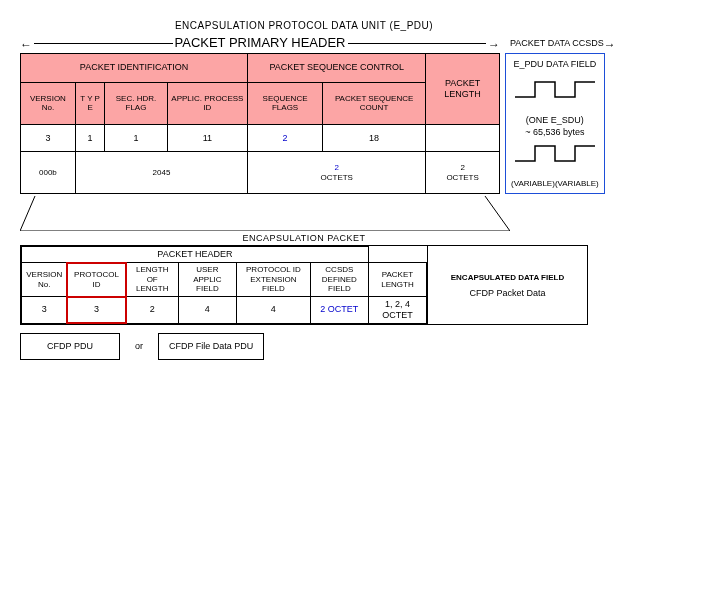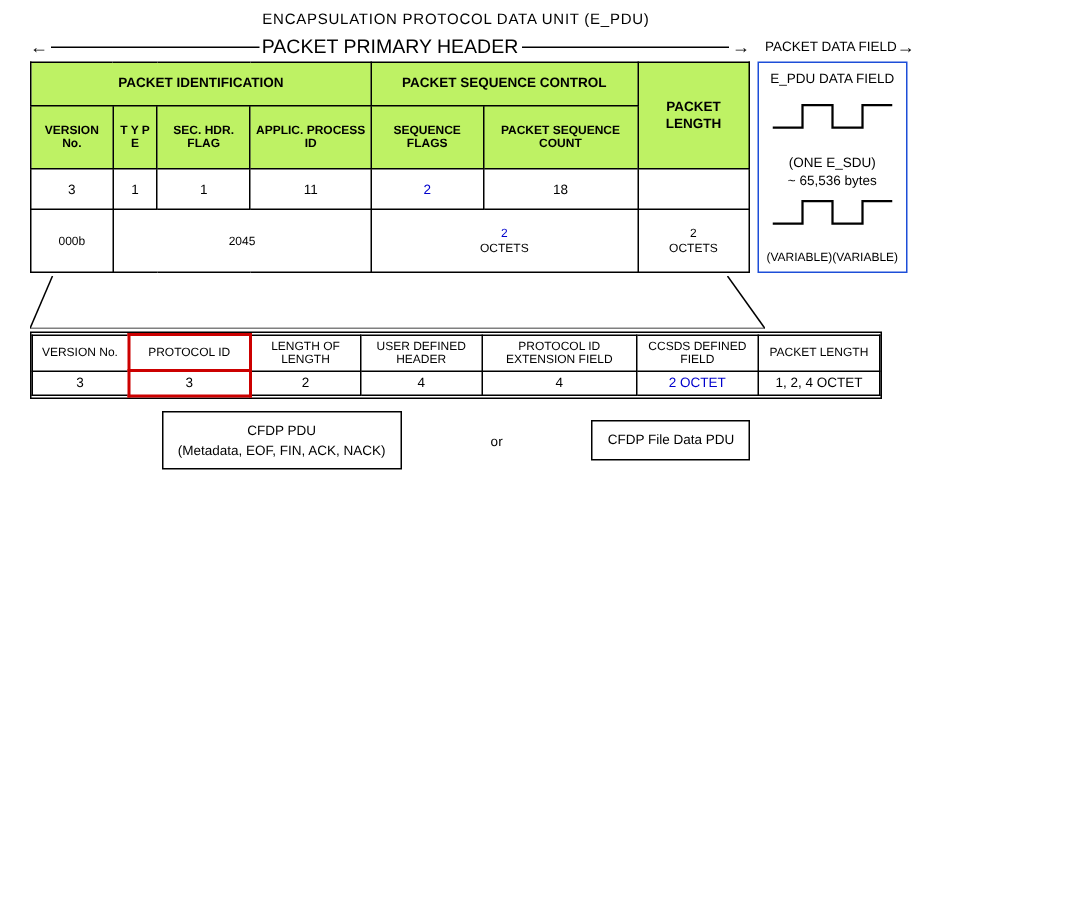--- a/index.html
+++ b/index.html
@@ -6,21 +6,21 @@
     body {
       background: #fff;
       font-family: Arial, sans-serif;
       font-size: 10px;
       width: 710px;
       min-height: 604px;
       overflow: hidden;
     }
     .container {
       width: 608px;
-      padding: 8px 10px;
+      padding: 20px 10px;
       position: relative;
     }
     .top-label {
       text-align: center;
       font-size: 10px;
       margin-bottom: 4px;
       letter-spacing: 0.5px;
     }
 
     
@@ -38,22 +38,22 @@
       min-width: 480px;
     }
     .packet-table td, .packet-table th {
       border: 1px solid #000;
       text-align: center;
       vertical-align: middle;
       padding: 2px 3px;
       line-height: 1.2;
     }
     .packet-table .header-cell {
-      background: #bef264;
-      font-weight: bold;
+      background: #fca5a5;
+      font-weight: normal;
     }
     .blue-text { color: #0000cc; }
 
     
     .epdu-field {
       border: 1px solid #1d4ed8;
       width: 200px;
       margin-left: 5px;
       display: flex;
       flex-direction: column;
@@ -137,24 +137,22 @@
       font-size: 9px;
     }
     .bottom-label-item {
       margin-right: 20px;
     }
 
     
     .cfdp-row {
       display: flex;
       align-items: center;
-      justify-content: center;
       margin: 8px 10px;
       font-size: 9px;
-      gap: 44px;
     }
     .cfdp-box {
       border: 1px solid #000;
       padding: 6px 10px;
       text-align: center;
       font-size: 9px;
       line-height: 1.4;
       min-width: 100px;
     }
     .cfdp-or {
@@ -171,21 +169,21 @@
 
   <div class="arrows-container">
     <div class="ph-arrow">
       <span style="font-size:12px">←</span>
       <span style="display:inline-block;height:1px;background:#000;flex:1;margin:0 2px;vertical-align:middle;position:relative;top:1px"></span>
       <span style="white-space:nowrap;font-size:13px">PACKET PRIMARY HEADER</span>
       <span style="display:inline-block;height:1px;background:#000;flex:1;margin:0 2px;vertical-align:middle;position:relative;top:1px"></span>
       <span style="font-size:12px">→</span>
     </div>
     <div class="pdf-arrow">
-      <span style="margin-left:5px;font-size:9px">PACKET DATA FIELD</span>
+      <span style="margin-left:5px;font-size:9px">PACKET DATA CCSDS</span>
       <span style="font-size:12px">→</span>
     </div>
   </div>
 
   <div class="top-section" style="margin-left:10px;">
     <table class="packet-table">
       <tbody>
 
         <tr>
           <td colspan="4" class="header-cell" style="text-align:center; line-height:1.3;">PACKET IDENTIFICATION</td>
@@ -251,56 +249,63 @@
     <svg width="490" height="35">
 
       <line x1="15" y1="0" x2="0" y2="35" stroke="#000" stroke-width="1"></line>
 
       <line x1="465" y1="0" x2="490" y2="35" stroke="#000" stroke-width="1"></line>
 
       <line x1="0" y1="35" x2="490" y2="35" stroke="#000" stroke-width="1"></line>
     </svg>
   </div>
 
+  <div class="enc-packet-label" style="margin: 2px 10px;">ENCAPSULATION PACKET</div>
 
   <div class="bottom-table-container">
     <div class="bottom-left">
       <table class="bottom-table">
         <tbody>
 
+          <tr>
+            <td colspan="6" style="text-align:center; border-bottom:none;">PACKET HEADER</td>
+          </tr>
 
           <tr>
             <td style="font-size:8px; width:40px;">VERSION No.</td>
             <td style="font-size:8px; width:55px; border: 2px solid #cc0000; margin-left: 24px;">PROTOCOL ID</td>
             <td style="font-size:8px; width:50px;text-align:center;">LENGTH OF LENGTH</td>
-            <td style="font-size:8px; width:55px;">USER DEFINED HEADER</td>
+            <td style="font-size:8px; width:55px;">USER APPLIC FIELD</td>
             <td style="font-size:8px; width:70px;">PROTOCOL ID EXTENSION FIELD</td>
             <td style="font-size:8px; width:55px;">CCSDS DEFINED FIELD</td>
             <td style="font-size:8px; width:55px;">PACKET LENGTH</td>
           </tr>
 
           <tr>
             <td>3</td>
             <td style="border: 2px solid #cc0000;">3</td>
             <td>2</td>
             <td>4</td>
             <td>4</td>
             <td class="blue-text">2 OCTET</td>
             <td>1, 2, 4 OCTET</td>
           </tr>
         </tbody>
       </table>
     </div>
+    <div class="bottom-right">
+      <div style="font-size:8px; margin-bottom:6px; font-weight:bold;">ENCAPSULATED DATA FIELD</div>
+      <div>CFDP Packet Data</div>
+    </div>
   </div>
 
 
   <div class="cfdp-row">
     <div class="cfdp-box">
       <div>CFDP PDU</div>
-      <div>(Metadata, EOF, FIN, ACK, NACK)</div>
     </div>
     <div class="cfdp-or">or</div>
     <div class="cfdp-box">
       <div>CFDP File Data PDU</div>
     </div>
   </div>
 
 </div>
 
 </body></html>

